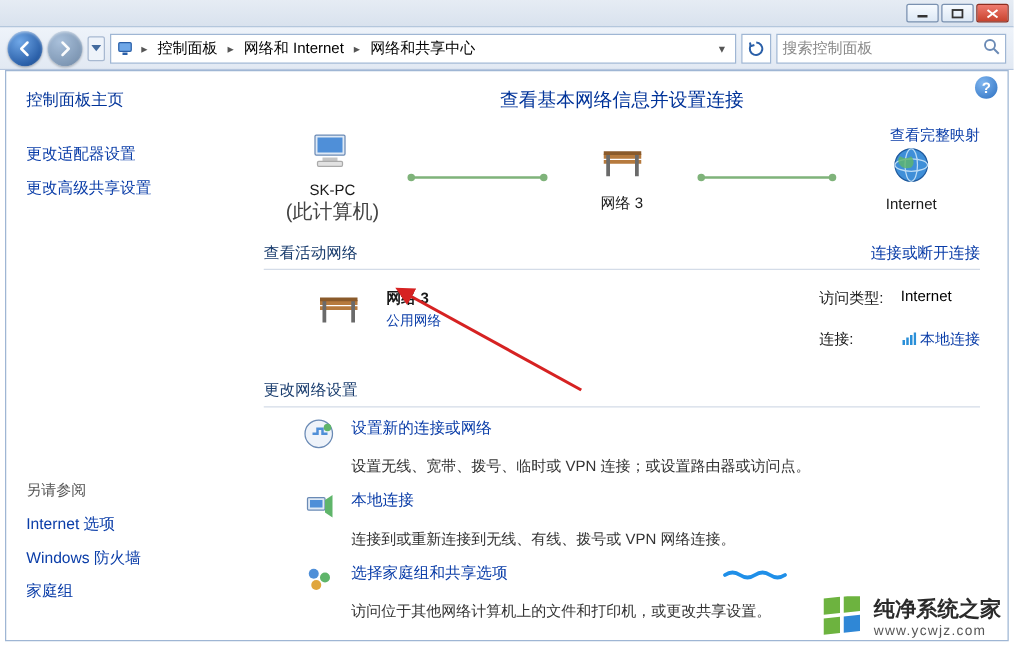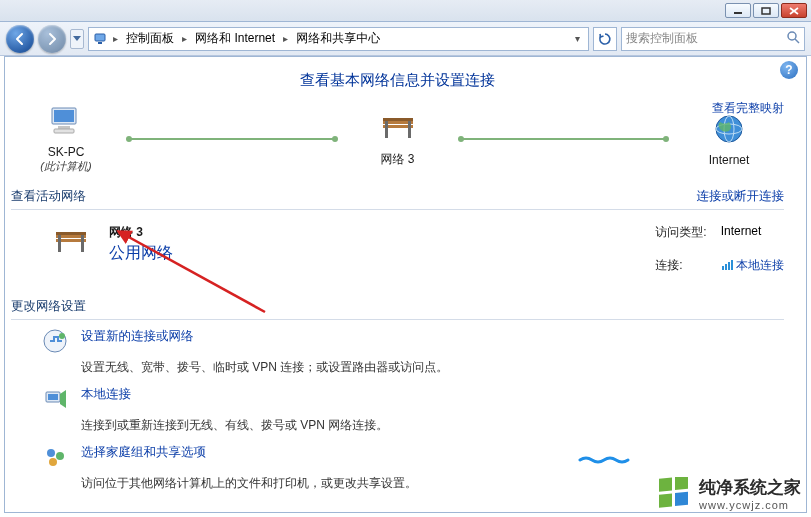--- a/index.html
+++ b/index.html
@@ -95,33 +95,33 @@
   .main {
     flex:1; padding: 14px 22px 0 6px;
     color:#1a1a1a;
     overflow:hidden;
     position:relative;
   }
   h1 { font-size:15px; font-weight:400; color:#003399; margin-bottom:14px;text-align:center;}
   .map { display:flex; align-items:center; gap:8px; margin-bottom:8px; position:relative;}
   .mapnode { flex:0 0 110px; text-align:center; font-size:12px;}
   .mapnode .label { display:block; margin-top:4px; }
-  .mapnode .sublabel { display:block; color:#444; font-size:11px;font-style:italic;}
+  .mapnode .sublabel { display:block; color:#444; font-size:16px;}
   .mapline { flex:1; height:2px; background:#7fb37a; position:relative;}
   .mapline::before, .mapline::after{ content:""; position:absolute; top:-2px; width:6px;height:6px; background:#7fb37a; border-radius:50%;}
   .mapline::before{left:-3px;} .mapline::after{right:-3px;}
   .maplink { position:absolute; right:0; top:0; color:#0a3da8; font-size:12px;}
   .sectionhdr { border-bottom:1px solid #d4dce8; padding:4px 0; margin:10px 0 8px; color:#1a3d6e; font-size:12.5px; display:flex;}
   .sectionhdr .right { margin-left:auto; color:#0a3da8;}
 
   .active-net { display:flex; gap:18px; padding:6px 0 10px 40px; align-items:flex-start;}
   .active-net .bench { width:40px;height:32px; }
   .active-net .netinfo { display:flex; flex-direction:column; gap:2px;}
   .active-net .netname { font-weight:600; }
-  .active-net .nettype { color:#0a3da8; font-size:16px;}
+  .active-net .nettype { color:#0a3da8; font-size:11px;}
   .active-net .props { margin-left:auto; display:grid; grid-template-columns:auto auto; gap:16px 14px; font-size:12px;}
   .active-net .props .v { color:#000;}
   .active-net .props .vlink { color:#0a3da8;}
 
   .tasks { display:flex; flex-direction:column; gap:10px; margin-top:6px;}
   .task { display:flex; gap:12px; padding-left:30px;}
   .task .ticon { width:28px; flex:0 0 28px; text-align:center;}
   .task .tbody { display:flex; flex-direction:column; gap:14px;}
   .task .ttitle { color:#0a3da8; font-size:12.5px;}
   .task .tdesc { color:#333; font-size:12px;}
@@ -212,20 +212,32 @@
           <circle cx="6" cy="6" r="4" fill="none" stroke="#6a8ab5" stroke-width="1.5"></circle>
           <line x1="9" y1="9" x2="13" y2="13" stroke="#6a8ab5" stroke-width="1.5"></line>
         </svg>
     </span>
   </div>
 </div>
 
 <div class="body">
   <div class="helpicon">?</div>
 
+  <div class="sidebar">
+    <div class="heading">控制面板主页</div>
+    <div style="height:8px"></div>
+    <div class="link">更改适配器设置</div>
+    <div class="link">更改高级共享设置</div>
+    <div class="spacer"></div>
+    <div class="sub">另请参阅</div>
+    <div class="link">Internet 选项</div>
+    <div class="link">Windows 防火墙</div>
+    <div class="link">家庭组</div>
+    <div style="height:8px"></div>
+  </div>
 
   <div class="main">
     <h1>查看基本网络信息并设置连接</h1>
 
     <div class="map">
       <div class="mapnode">
         <svg width="40" height="34">
           <rect x="6" y="4" width="24" height="16" rx="1" fill="#dfe9f5" stroke="#6a8ab5"></rect>
           <rect x="8" y="6" width="20" height="12" fill="#4f8fd8"></rect>
           <rect x="12" y="22" width="12" height="3" fill="#c5c5c5"></rect>

